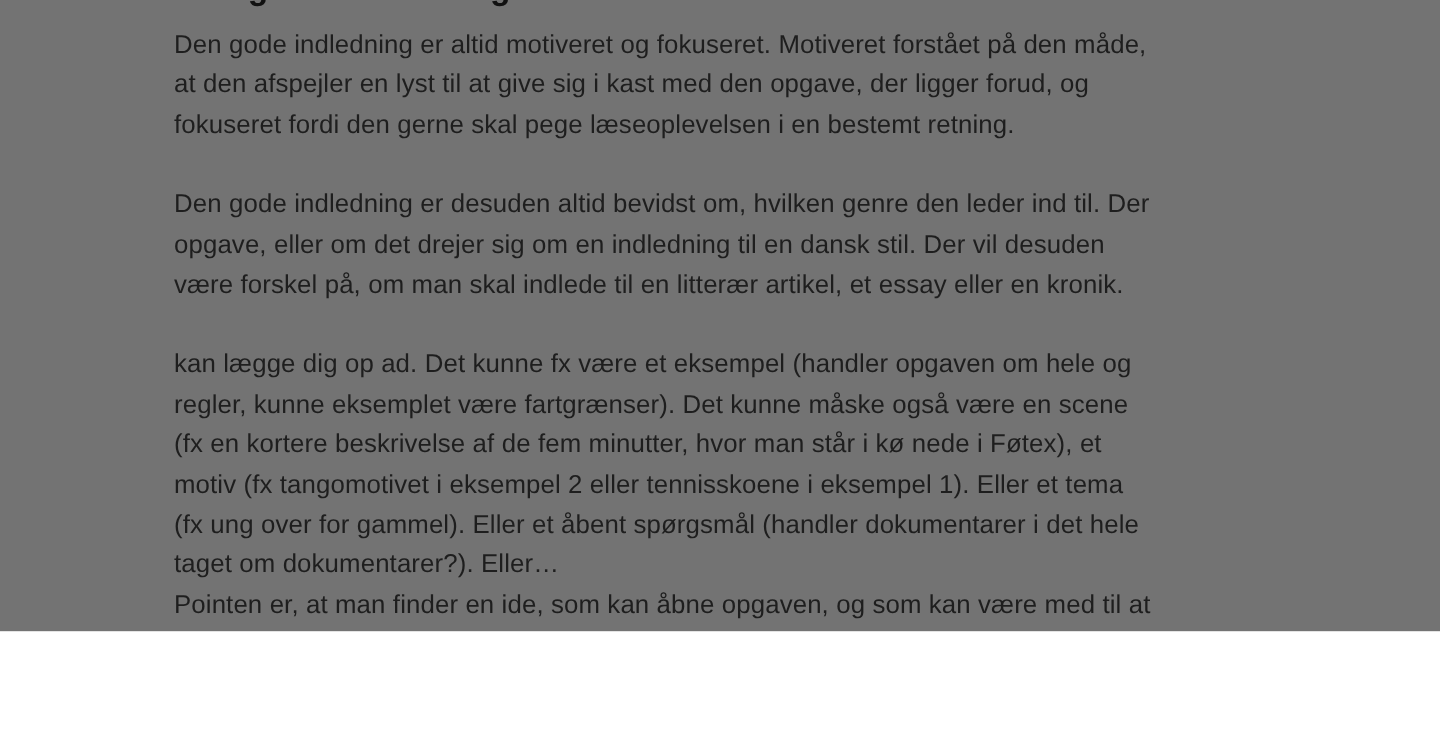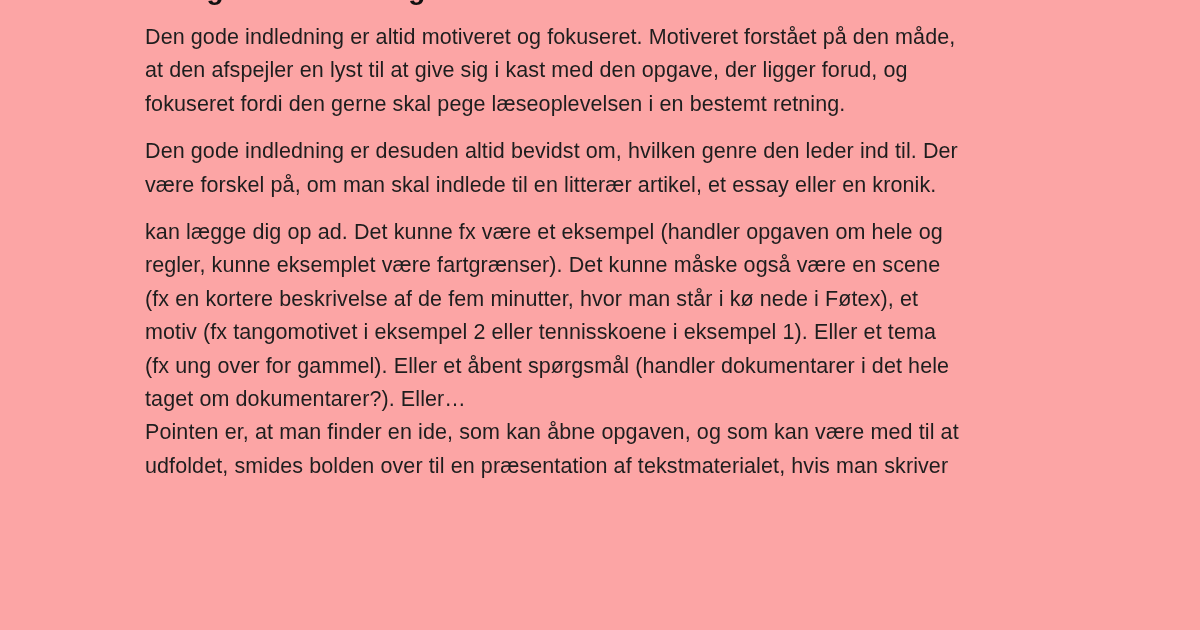--- a/index.html
+++ b/index.html
@@ -9,22 +9,22 @@
   body {
     width: 1200px;
     height: 630px;
     background: #ffffff;
     font-family: "Liberation Sans", sans-serif;
     overflow: hidden;
   }
   .page {
     position: relative;
     width: 1200px;
-    height: 630px;
-    background: #fca5a5;
+    height: 526px;
+    background: #737373;
     overflow: hidden;
   }
   .doc-content {
     position: absolute;
     left: 145px;
     top: -28px;
     width: 930px;
     color: #1e1e1e;
   }
   .doc-heading {
@@ -39,21 +39,21 @@
   .para {
     margin: 0;
     font-size: 21.5px;
     line-height: 33.4px;
     font-weight: 400;
   }
   .para.first {
     margin-top: 13px;
   }
   .para.gap-before {
-    margin-top: 14px;
+    margin-top: 33px;
   }
   .para.no-gap {
     margin-top: 0;
   }
   .line {
     white-space: nowrap;
     letter-spacing: 0.1px;
   }
 </style>
 </head>
@@ -65,20 +65,21 @@
     <h1 class="doc-heading">Den gode indledning</h1>
 
     <div class="para first">
       <div class="line">Den gode indledning er altid motiveret og fokuseret. Motiveret forstået på den måde,</div>
       <div class="line">at den afspejler en lyst til at give sig i kast med den opgave, der ligger forud, og</div>
       <div class="line">fokuseret fordi den gerne skal pege læseoplevelsen i en bestemt retning.</div>
     </div>
 
     <div class="para gap-before">
       <div class="line">Den gode indledning er desuden altid bevidst om, hvilken genre den leder ind til. Der</div>
+      <div class="line">opgave, eller om det drejer sig om en indledning til en dansk stil. Der vil desuden</div>
       <div class="line">være forskel på, om man skal indlede til en litterær artikel, et essay eller en kronik.</div>
     </div>
 
     <div class="para gap-before">
       <div class="line">kan lægge dig op ad. Det kunne fx være et eksempel (handler opgaven om hele og</div>
       <div class="line">regler, kunne eksemplet være fartgrænser). Det kunne måske også være en scene</div>
       <div class="line">(fx en kortere beskrivelse af de fem minutter, hvor man står i kø nede i Føtex), et</div>
       <div class="line">motiv (fx tangomotivet i eksempel 2 eller tennisskoene i eksempel 1). Eller et tema</div>
       <div class="line">(fx ung over for gammel). Eller et åbent spørgsmål (handler dokumentarer i det hele</div>
       <div class="line">taget om dokumentarer?). Eller…</div>

